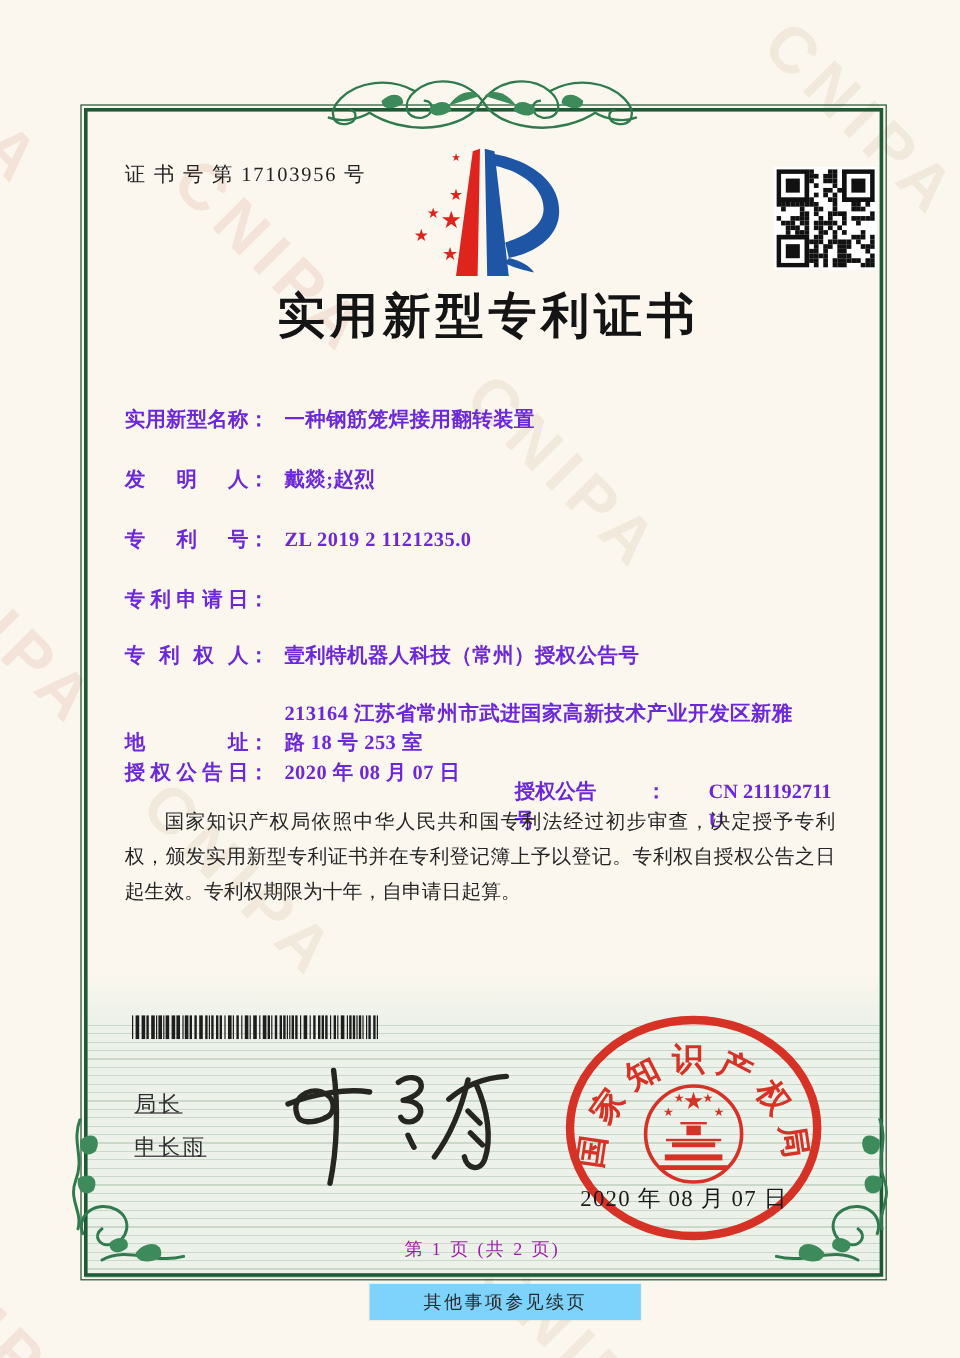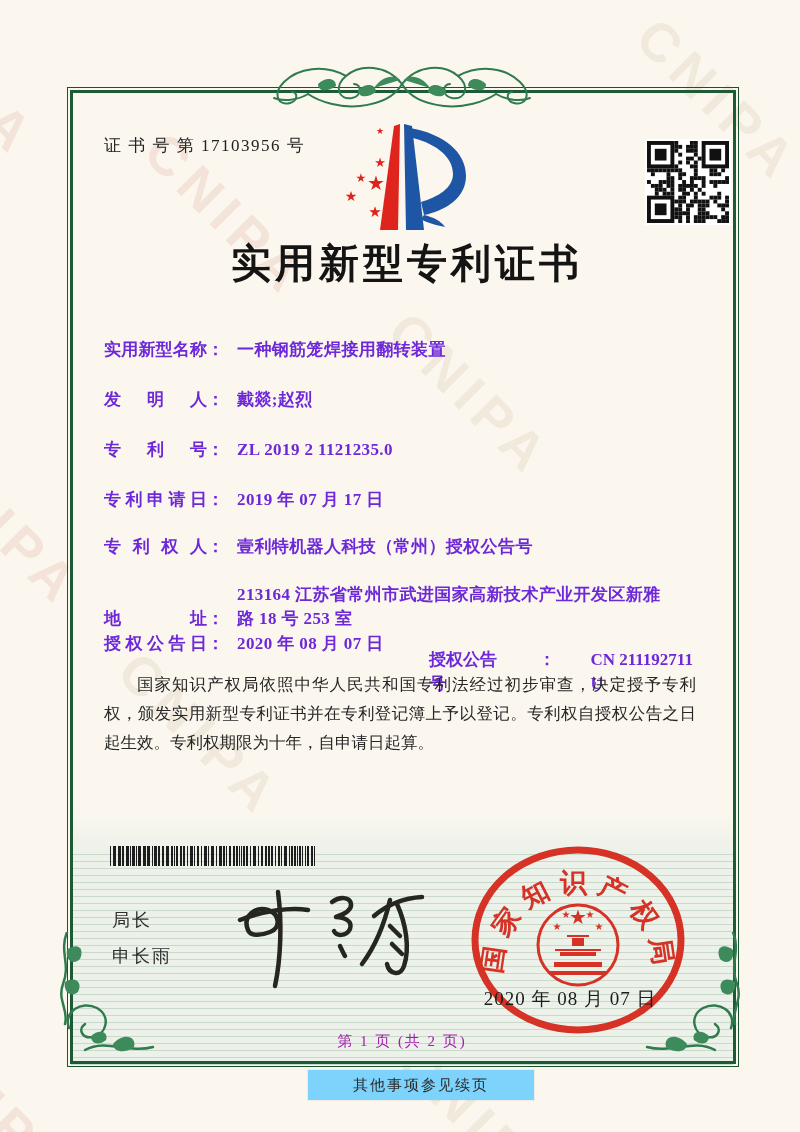--- a/index.html
+++ b/index.html
@@ -36,21 +36,21 @@
   .fvalue{flex:1;letter-spacing:0.4px;margin-left:12px;}
   .pair2{position:absolute;left:325px;top:16px;display:flex;gap:34px;}
   .pair2 .fcolon{width:18px;}
   
   .paras{position:absolute;left:88px;top:654px;width:624px;z-index:3;color:#262626;}
   .paras p{margin:16px;text-indent:2em;font-size:16.5px;line-height:29px;text-align:justify;}
   
   .barcode{position:absolute;left:110px;top:846px;z-index:3;}
   .signer{position:absolute;left:112px;top:908px;z-index:3;
       font-family:"Liberation Sans","DejaVu Sans",sans-serif;font-size:18px;color:#2e2e2e;letter-spacing:2px;}
-  .signer div{margin-bottom:12px;}
+  .signer div{margin-bottom:12px;text-decoration:underline;}
   .signature{position:absolute;left:232px;top:866px;z-index:3;}
   .seal{position:absolute;left:466px;top:842px;z-index:4;opacity:0.95;}
   .page-info{position:absolute;left:67px;width:670px;top:1032px;text-align:center;
       font-size:15px;color:#a21caf;letter-spacing:2px;z-index:3;}
   .cont-box{position:absolute;left:308px;top:1070px;width:226px;height:30px;background:#7dd3fc;
       display:flex;align-items:center;justify-content:center;font-size:15px;color:#2a2a2a;
       letter-spacing:2px;z-index:5;box-shadow:0 0 0 1px rgba(0,0,0,0.04);}
 </style>
 </head>
 <body>
@@ -308,21 +308,20 @@
       <span class="fvalue">戴燚;赵烈</span>
     </div>
     <div class="frow" style="top:108px">
       <span class="flabel">专 利 号</span>
         <span class="fcolon">：</span>
       <span class="fvalue">ZL 2019 2 1121235.0</span>
     </div>
     <div class="frow" style="top:158px">
       <span class="flabel">专利申请日</span>
         <span class="fcolon">：</span>
-      <span class="fvalue">2019 年 07 月 17 日</span>
     </div>
     <div class="frow" style="top:205px">
       <span class="flabel">专 利 权 人</span>
         <span class="fcolon">：</span>
       <span class="fvalue">壹利特机器人科技（常州）授权公告号</span>
     </div>
     <div class="frow" style="top:253px">
       <span class="flabel">地 址</span>
         <span class="fcolon">：</span>
       <span class="fvalue"><span>213164 江苏省常州市武进国家高新技术产业开发区新雅</span><span style="display:block">路 18 号 253 室</span></span>

